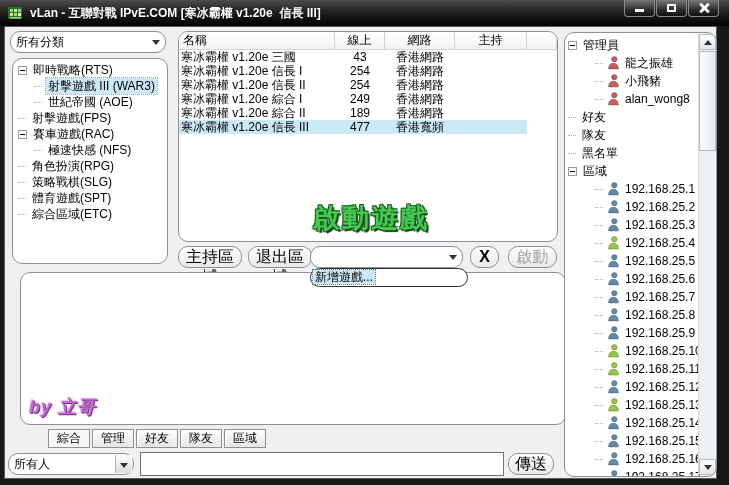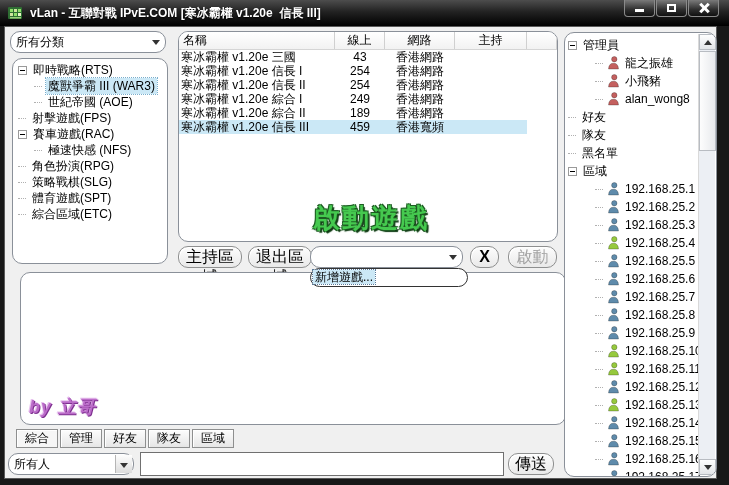--- a/index.html
+++ b/index.html
@@ -60,21 +60,21 @@
   
   .ddlist { background:#fff; border:1px solid #333; z-index:50; }
   .dd-item { font-size:12px; height:17px; line-height:17px; padding-left:2px; }
   .dd-item .t { background:#cbe8f6; outline:1px dotted #5a7a99; padding:0 2px; }
 
   .credit { position:absolute; left:8px; bottom:5px; font-size:18px; font-weight:bold; font-style:italic; color:#bb6cc9;
     text-shadow:1px 1px 0 #7e3090,-1px -1px 0 #e8c2ef; letter-spacing:1px; }
 
   
   .tab { position:absolute; top:429px; width:42px; height:19px; font-size:12px; line-height:17px; text-align:center;
-    background:linear-gradient(#fdfdfd,#e6e6e6); border:1px solid #8e8f8f; box-shadow:inset 1px 1px 0 #fff; }
+    background:linear-gradient(#fdfdfd,#e6e6e6); border:1px solid #8e8f8f; box-shadow:inset 1px 1px 0 #fff;margin-left:32px; }
   .tab.active { background:#f6f6f6; }
 
   .msg-input { position:absolute; left:140px; top:452px; width:364px; height:24px; border:1px solid #707070; background:#fff; font-size:12px; padding:0 4px; outline:none; }
 
   
   .sb { position:absolute; right:1px; top:1px; bottom:1px; width:17px; background:#eceff4; border-left:1px solid #d9d9d9; }
   .sb-btn { position:absolute; left:0; width:17px; height:16px; background:linear-gradient(#fefefe,#e3e5e8); border:1px solid #b8bcc2; display:flex; align-items:center; justify-content:center; }
   .sb-up { top:0; } .sb-down { bottom:0; }
   .tri-up { width:0; height:0; border-left:4px solid transparent; border-right:4px solid transparent; border-bottom:5px solid #333; }
   .tri-down { width:0; height:0; border-left:4px solid transparent; border-right:4px solid transparent; border-top:5px solid #333; }
@@ -117,21 +117,21 @@
     <span class="arr"></span>
   </div>
 
   <div class="box abs" style="left:12px;top:58px;width:156px;height:206px;padding:3px 0 0 5px;overflow:hidden;" id="category-tree">
       <div class="trow">
         <span class="expander"></span>
         <span class="lbl">即時戰略(RTS)</span>
       </div>
       <div class="trow" style="padding-left: 16px;">
         <span class="hline"></span>
-        <span class="lbl sel">魔獸爭霸 III (WAR3)</span>
+        <span class="lbl sel">射擊遊戲 III (WAR3)</span>
       </div>
       <div class="trow" style="padding-left: 16px;">
         <span class="hline"></span>
         <span class="lbl">世紀帝國 (AOE)</span>
       </div>
       <div class="trow">
         <span class="hline"></span>
         <span class="lbl">射擊遊戲(FPS)</span>
       </div>
       <div class="trow">
@@ -194,21 +194,21 @@
           <div class="cell" style="width: 72px; text-align: center;"></div>
         </div>
         <div class="rrow">
           <div class="cell" style="width: 156px; text-align: left; padding-left: 2px;">寒冰霸權 v1.20e 綜合 II</div>
           <div class="cell" style="width: 50px; text-align: center;">189</div>
           <div class="cell" style="width: 70px; text-align: center;">香港網路</div>
           <div class="cell" style="width: 72px; text-align: center;"></div>
         </div>
         <div class="rrow sel">
           <div class="cell" style="width: 156px; text-align: left; padding-left: 2px;">寒冰霸權 v1.20e 信長 III</div>
-          <div class="cell" style="width: 50px; text-align: center;">459</div>
+          <div class="cell" style="width: 50px; text-align: center;">477</div>
           <div class="cell" style="width: 70px; text-align: center;">香港寬頻</div>
           <div class="cell" style="width: 72px; text-align: center;"></div>
         </div>
       </div>
     <div class="watermark">啟動遊戲</div>
   </div>
 
   <div class="btn abs" style="left:178px;top:246px;width:64px;height:22px;">主持區域</div>
   <div class="btn abs" style="left:248px;top:246px;width:64px;height:22px;">退出區域</div>
   <div class="combo abs" style="left:310px;top:246px;width:153px;height:22px;">

